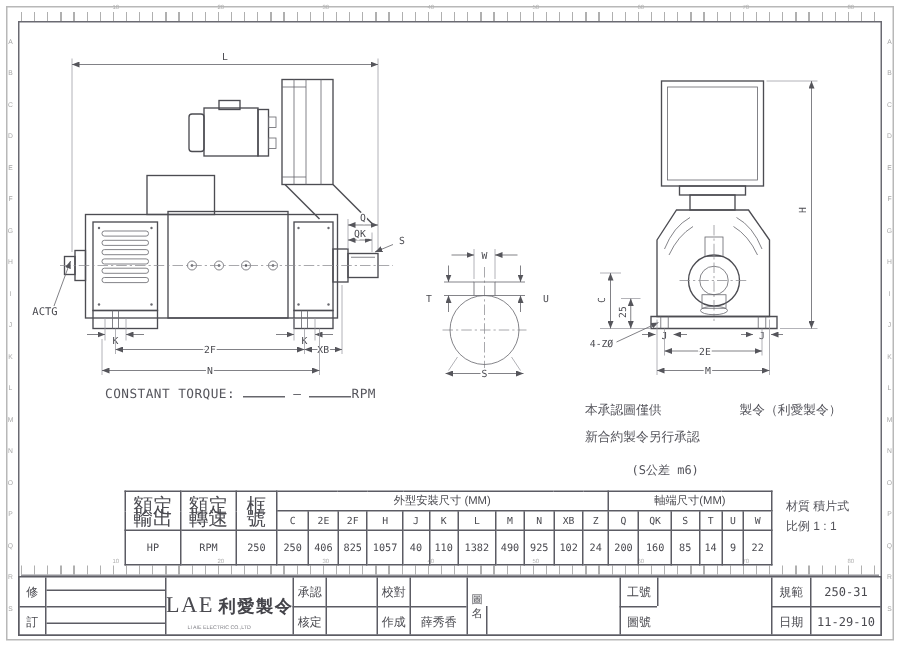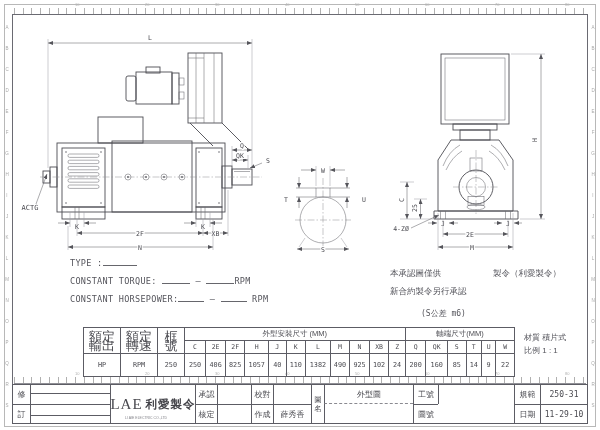--- a/index.html
+++ b/index.html
@@ -324,31 +324,23 @@
     <text class="dt" x="470" y="236.5">2E</text>
     <line class="el" x1="438" y1="213" x2="438" y2="250"></line>
     <line class="el" x1="513" y1="213" x2="513" y2="250"></line>
     <line class="dl" x1="438" y1="247" x2="513" y2="247" marker-start="url(#ar)" marker-end="url(#ar)"></line>
     <text class="dt" x="472" y="249.5">M</text>
   </g>
 </svg>
 
 <div class="spec">
   <div class="spec-line">
-    <span>TYPE :</span><span class="bl w34"></span>
-  </div>
-  <div class="spec-line">
     <span>CONSTANT TORQUE:</span>
     <span class="bl w28"></span> <span>—</span>
     <span class="bl w28"></span><span>RPM</span>
-  </div>
-  <div class="spec-line">
-    <span>CONSTANT HORSEPOWER:</span><span class="bl w26"></span>
-    <span>—</span>
-    <span class="bl w26"></span> <span>RPM</span>
   </div>
 </div>
 
 <div class="note">
   <span>本承認圖僅供</span><span class="note-gap"></span><span>製令（利愛製令）</span><br>
   <span>新合約製令另行承認</span>
 </div>
 <div class="tolerance">(S公差 m6)</div>
 <div class="material">
   <span>材質</span>
@@ -442,21 +434,20 @@
     <span class="logo-en">LAE</span>
     <span class="logo-cn">利愛製令</span>
     <span class="logo-sub">LI AIE ELECTRIC CO.,LTD</span>
   </div>
   <div class="tb bL" style="grid-column:4;grid-row:1">承認</div>
   <div class="tb bL" style="grid-column:5;grid-row:1"></div>
   <div class="tb bL" style="grid-column:6;grid-row:1">校對</div>
   <div class="tb bL" style="grid-column:7;grid-row:1"></div>
   <div class="tb bL vert" style="grid-column:8;grid-row:1/3">圖
 名</div>
-  <div class="tb bL dashB" style="grid-column:9;grid-row:1">外型圖</div>
   <div class="tb bL" style="grid-column:10;grid-row:1">工號</div>
   <div class="tb bL mono" style="grid-column:11;grid-row:1"></div>
   <div class="tb bL" style="grid-column:12;grid-row:1">規範</div>
   <div class="tb bL mono" style="grid-column:13;grid-row:1">250-31</div>
   <div class="tb bT" style="grid-column:1;grid-row:2">訂</div>
   <div class="tb bL bT" style="grid-column:4;grid-row:2">核定</div>
   <div class="tb bL bT" style="grid-column:5;grid-row:2"></div>
   <div class="tb bL bT" style="grid-column:6;grid-row:2">作成</div>
   <div class="tb bL bT" style="grid-column:7;grid-row:2;">薛秀香</div>
   <div class="tb bL" style="grid-column:9;grid-row:2"></div>

